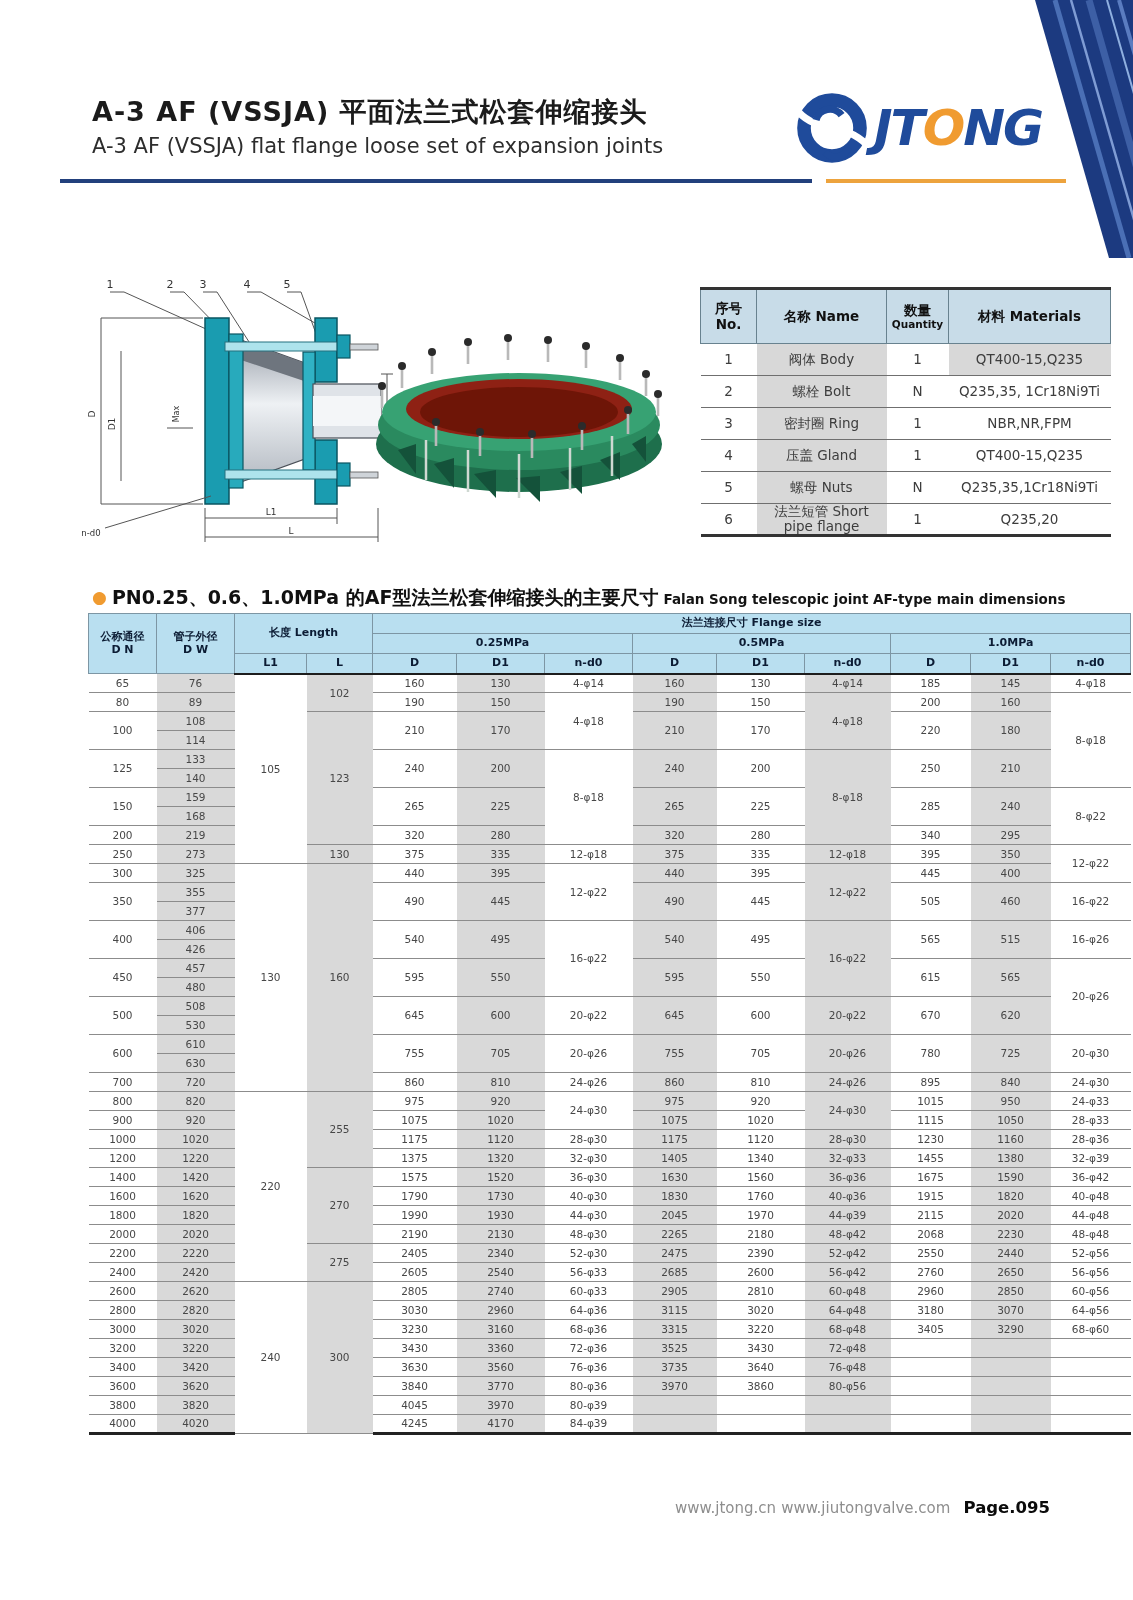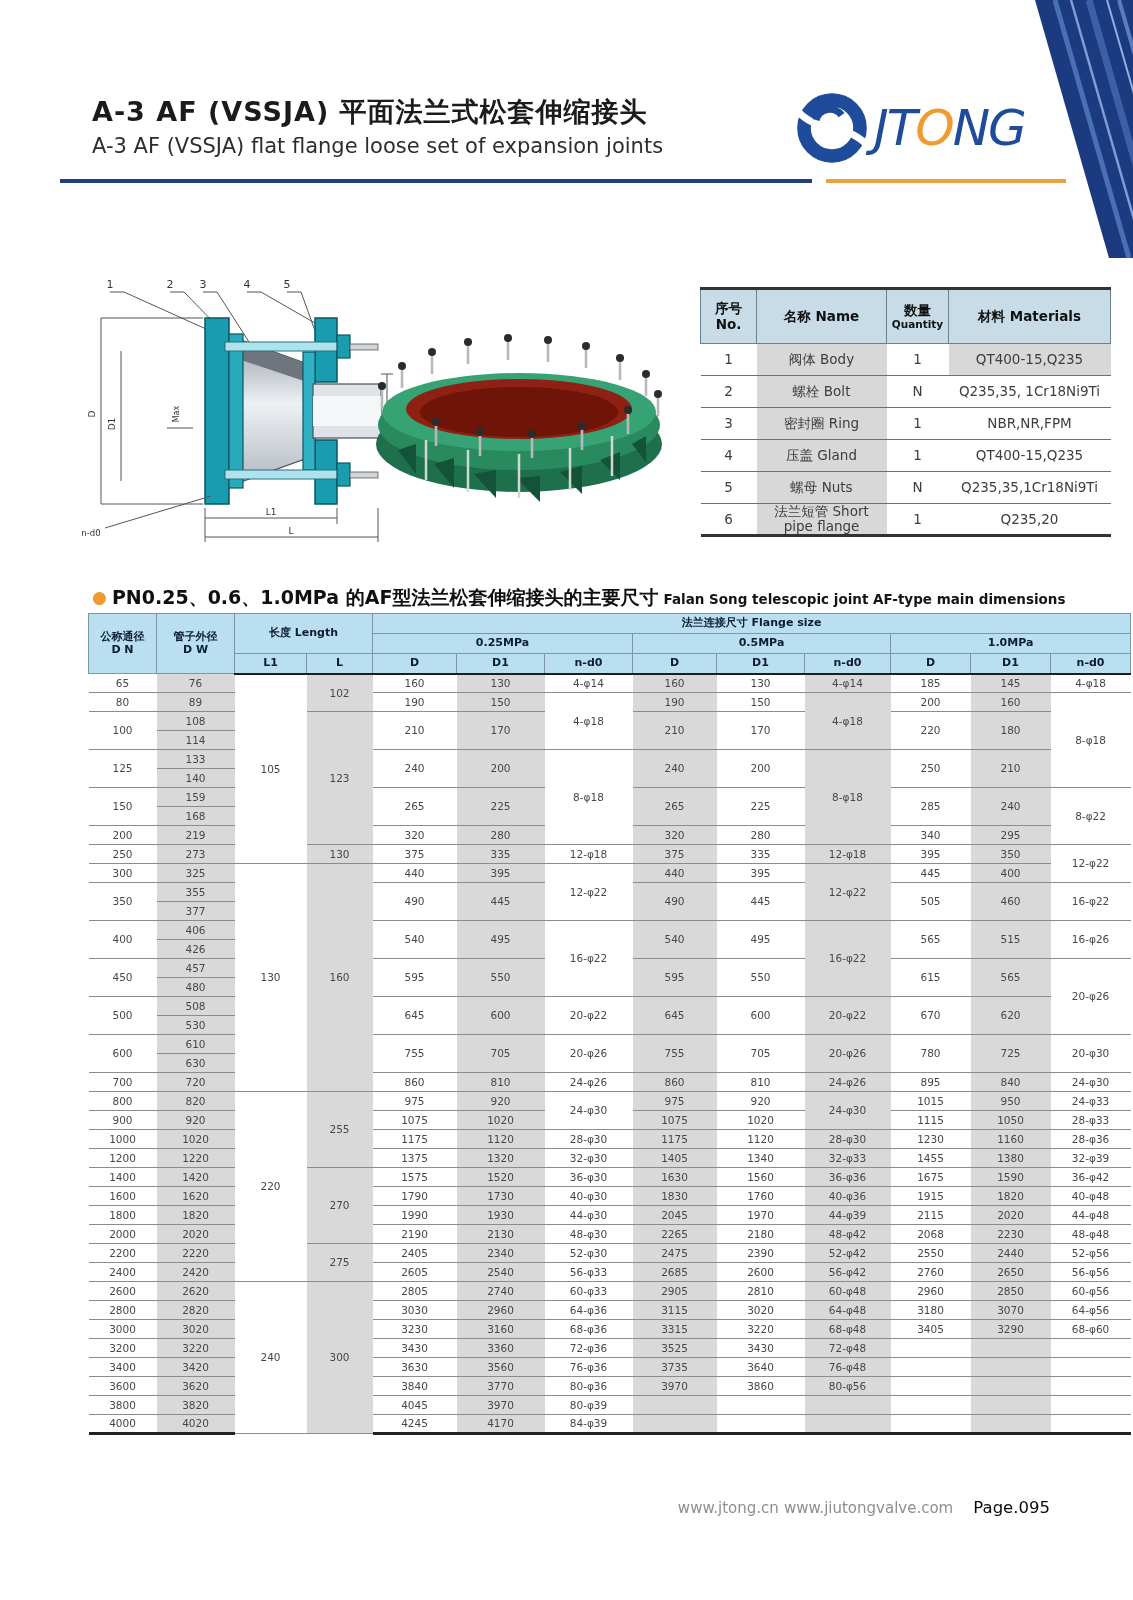--- a/index.html
+++ b/index.html
@@ -11,21 +11,21 @@
   }
 
   
   .title-zh { position:absolute; left:92px; top:94px; font-size:27px; font-weight:bold; color:#1b1b1b; letter-spacing:1px; white-space:nowrap; }
   .title-en { position:absolute; left:92px; top:134px; font-size:21px; color:#2d2d2d; white-space:nowrap; }
   .rule-navy   { position:absolute; left:60px;  top:179px; width:752px; height:4px; background:#22407c; }
   .rule-orange { position:absolute; left:826px; top:179px; width:240px; height:4px; background:#eda33d; }
 
   .logo { position:absolute; left:792px; top:88px; display:flex; align-items:center; }
   .logo-icon { width:80px; height:80px; }
-  .logo-text { font-size:50px; font-weight:normal; font-style:italic; color:#1f4b9b; letter-spacing:-2px; line-height:80px; margin-left:2px; white-space:nowrap; }
+  .logo-text { font-size:50px; font-weight:bold; font-style:italic; color:#1f4b9b; letter-spacing:-2px; line-height:80px; margin-left:2px; white-space:nowrap; }
   .logo-text .o { color:#f09b30; }
 
   .corner-deco { position:absolute; right:0; top:0; width:100px; height:258px; }
 
   
   .drawing { position:absolute; left:75px; top:256px; width:330px; height:300px; }
   .photo   { position:absolute; left:368px; top:322px; width:302px; height:202px; }
 
   
   .parts-table { position:absolute; left:700px; top:287px; width:410px; border-collapse:collapse; table-layout:fixed; text-align:center; color:#3d3d3d; border-top:3px solid #333; border-bottom:3px solid #333; }
@@ -45,21 +45,21 @@
   .dim-table { position:absolute; left:88px; top:613px; width:1042px; border-collapse:collapse; table-layout:fixed; text-align:center; color:#474747; }
   .dim-table thead th { background:#b9dff0; color:#0c1c34; font-size:11px; font-weight:bold; border:1px solid #7d96a4; height:20px; padding:0 1px; line-height:1.1; }
   .dim-table thead tr:last-child th { border-bottom:2px solid #1d1d1d; }
   .dim-table td { border-bottom:1px solid #8c8c8c; height:19px; font-size:10.5px; padding:0; line-height:1; vertical-align:middle; }
   .dim-table td.shade { background:#d9d9d9; }
   .dim-table tbody tr:last-child td { border-bottom:3px solid #222; }
 
   
   .footer { position:absolute; left:640px; top:1498px; width:410px; text-align:right; white-space:nowrap; }
   .footer .urls { color:#8e8e8e; font-size:15px; }
-  .footer .pageno { color:#0b0b0b; font-size:16.5px; font-weight:normal; margin-left:15px; }
+  .footer .pageno { color:#0b0b0b; font-size:16.5px; font-weight:bold; margin-left:8px; }
 </style>
 </head>
 <body>
 
 <div class="page">
 
   <svg class="corner-deco" viewBox="0 0 100 258" preserveAspectRatio="none">
     <polygon points="2,0 100,0 100,258 76,258" fill="#1c3a80"></polygon>
     <line x1="22" y1="0" x2="96" y2="258" stroke="#4a6fb5" stroke-width="5"></line>
     <line x1="38" y1="0" x2="104" y2="230" stroke="#7f9cd4" stroke-width="2.5"></line>

